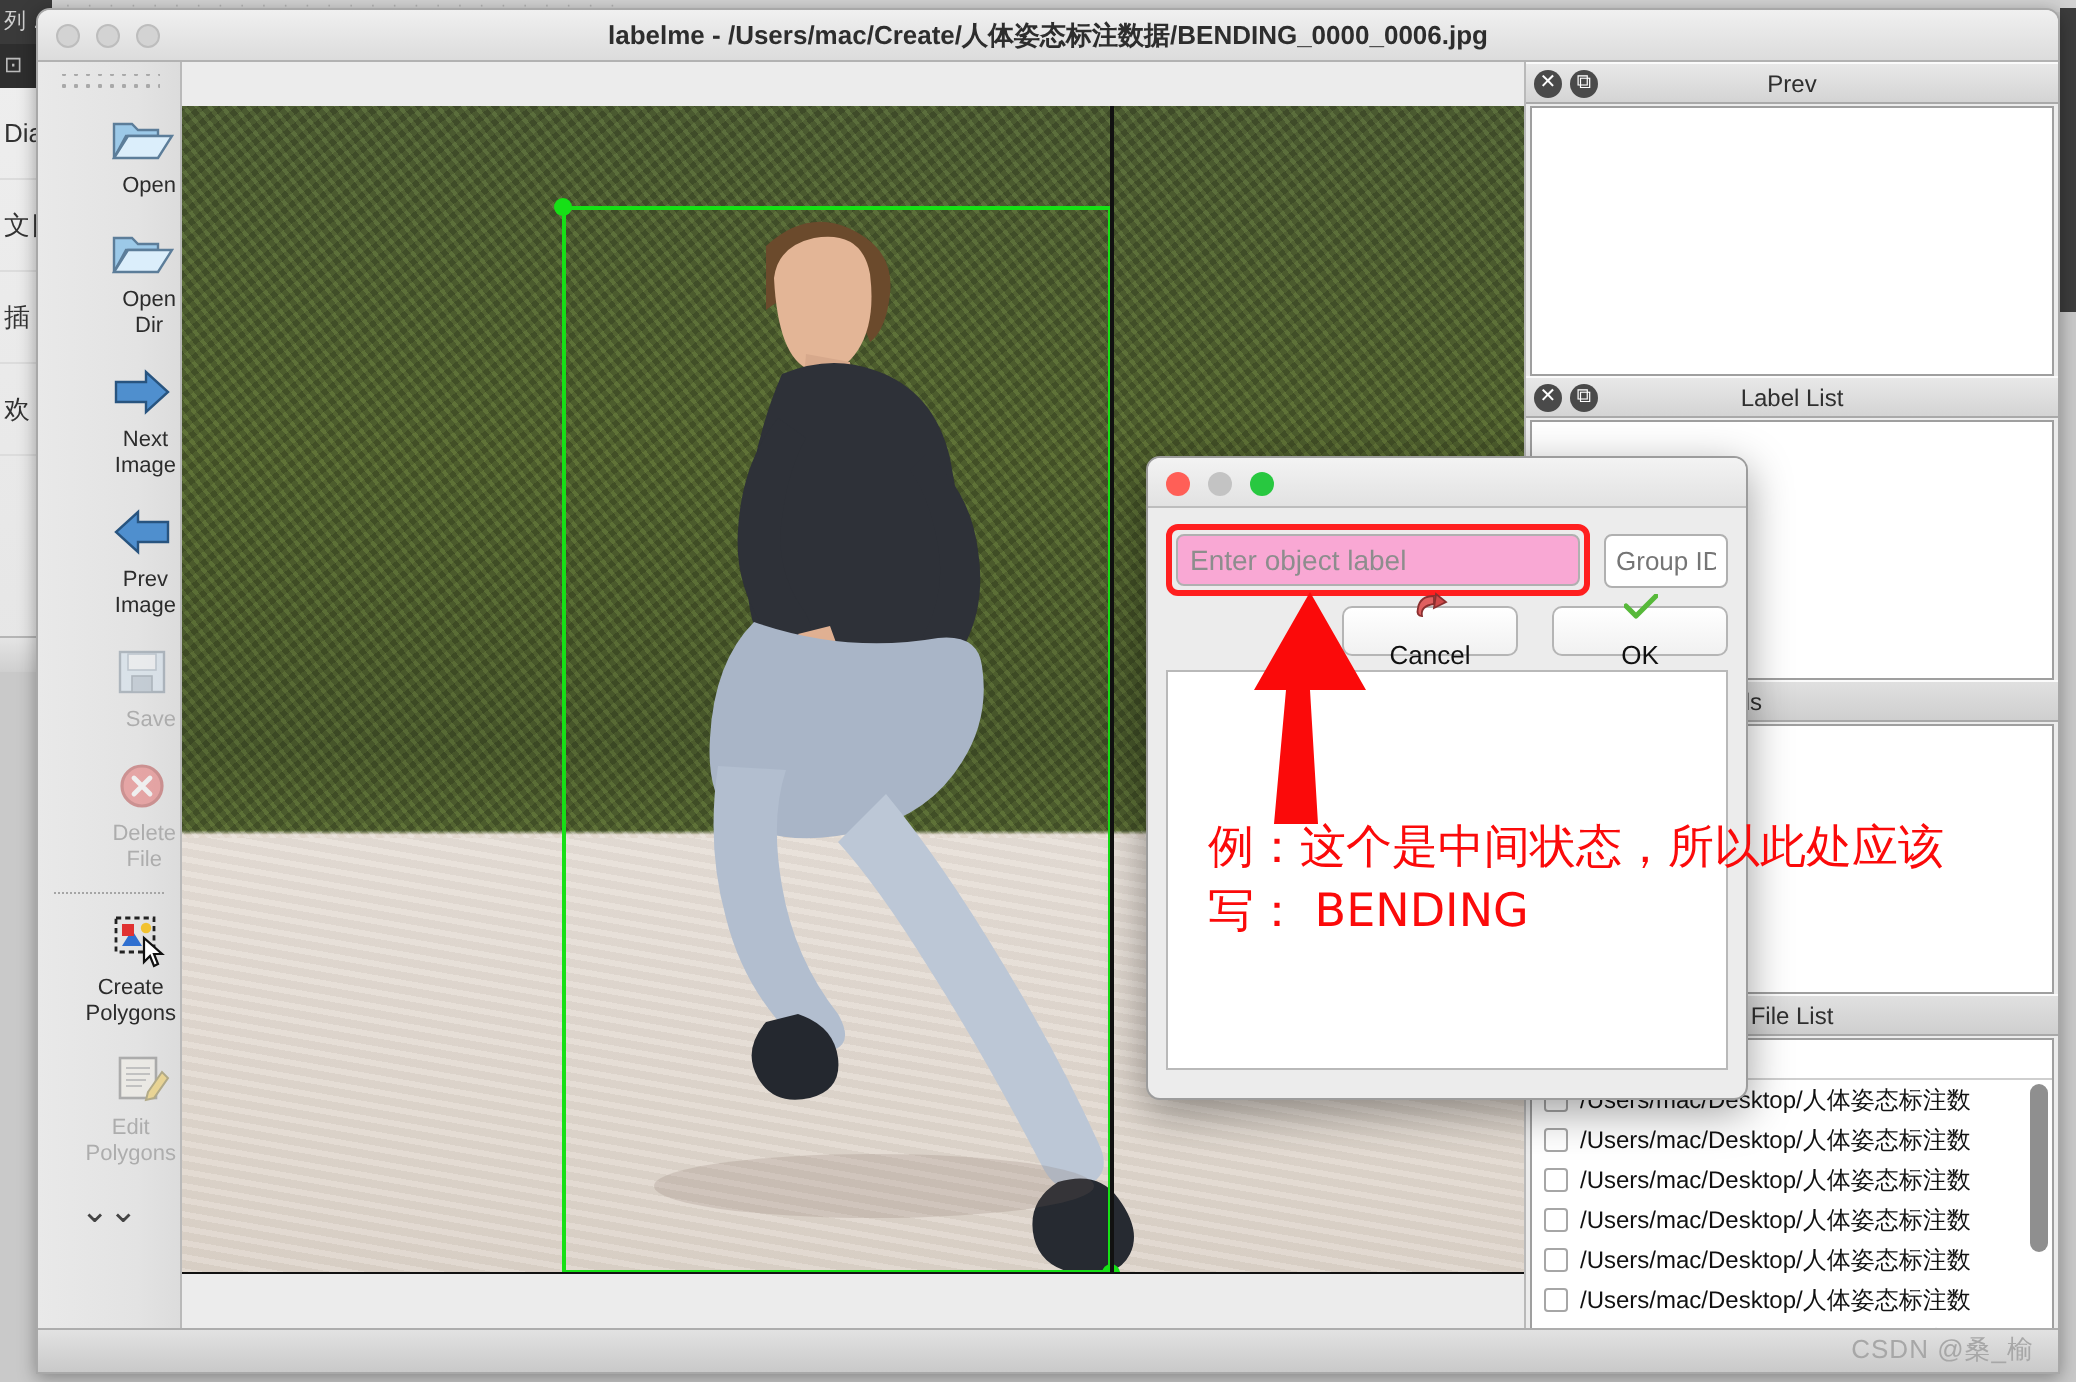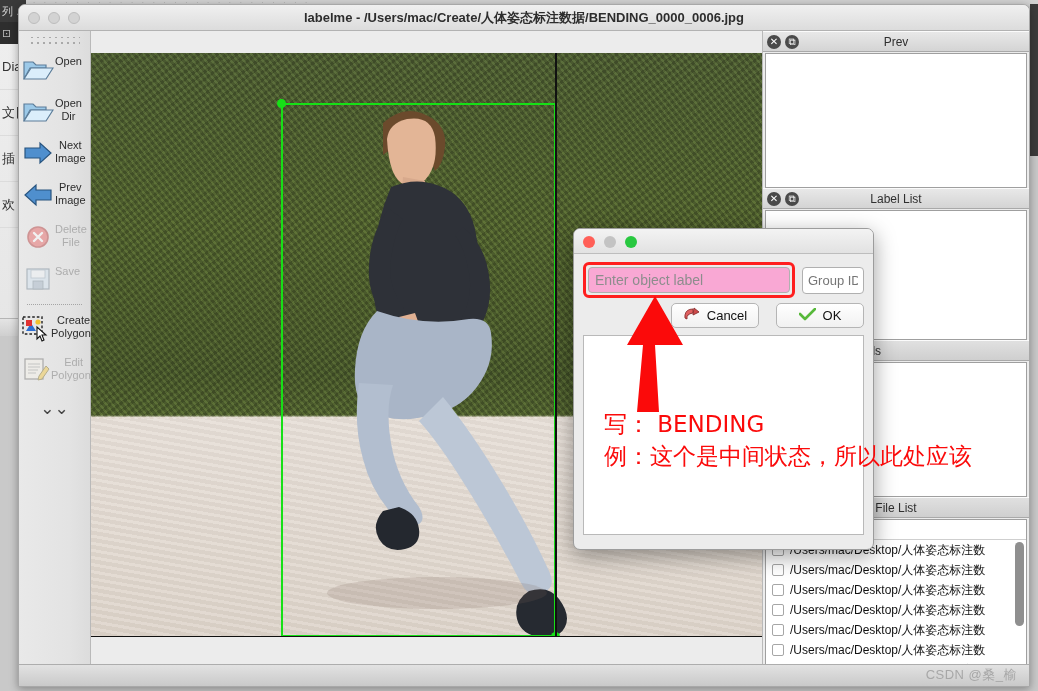--- a/index.html
+++ b/index.html
@@ -80,21 +80,21 @@
     background: linear-gradient(90deg,#e9e9e9,#e3e3e3 70%,#dcdcdc);
     border-right: 1px solid #b9b9b9;
     position: relative; padding-top: 4px;
   }
   .grip {
     height: 8px; margin: 2px 10px 4px 10px;
     background-image: radial-gradient(circle, #a9a9a9 1px, transparent 1.2px);
     background-size: 6px 6px; background-position: 0 3px;
   }
   .tool {
-    display: flex; align-items: flex-start;
+    display: flex; flex-direction: column; align-items: flex-end;
     padding: 4px 2px 6px 2px; cursor: default;
   }
   .tool .ticon { width: 34px; height: 32px; display:flex; align-items:center; justify-content:center;}
   .tool .tlabel {
     font-size: 11px; color: #2c2c2c; text-align: center;
     line-height: 13px; margin-top: 2px;
   }
   .tool.disabled .tlabel { color: #adadad; }
   .tool.disabled .ticon { opacity: .45; }
   .tsep { border-top: 1px dotted #a5a5a5; margin: 3px 8px; }
@@ -256,21 +256,21 @@
   .group-input {
     width: 62px; height: 27px; border: 1px solid #b0b0b0; border-radius: 4px;
     background: #ffffff; font-size: 13px; color: #7d7d7d; padding: 0 5px;
     font-family: "Liberation Sans", sans-serif;
   }
   .btn-row { display: flex; gap: 17px; margin-top: 5px; padding-left: 88px; }
   .dbtn {
     min-width: 88px; height: 25px; border: 1px solid #b5b5b5; border-radius: 5px;
     background: linear-gradient(#ffffff,#f1f1f1);
     display: flex; align-items: center; justify-content: center; gap: 7px;
-    font-size: 13px; color: #111; cursor: default;
+    font-size: 13px; color: #111; cursor: default; flex-direction: column;
   }
   .notes-box {
     margin-top: 7px; height: 200px; background: #fff;
     border: 1px solid #b9b9b9; position: relative;
   }
 
   
   .annot { position: absolute; left: 0; top: 0; width: 1038px; height: 691px;
            pointer-events: none; }
   .annot-text {
@@ -353,38 +353,38 @@
             <svg width="32" height="26" viewBox="0 0 32 26">
               <path d="M29 8 L14 8 L14 3 L3 13 L14 23 L14 18 L29 18 Z" fill="#4f8fce" stroke="#28547f" stroke-width="1.2"></path>
             </svg>
           </span>
           <span class="tlabel" style="white-space:pre-line">Prev
 Image</span>
         </div>
 
         <div class="tool disabled">
           <span class="ticon">
-            <svg width="26" height="26" viewBox="0 0 26 26">
-              <circle cx="13" cy="13" r="10" fill="#e85b5b" stroke="#b03030" stroke-width="1.6"></circle>
-              <path d="M9 9 L17 17 M17 9 L9 17" stroke="#fff" stroke-width="2.4" stroke-linecap="round"></path>
-            </svg>
-          </span>
-          <span class="tlabel" style="white-space:pre-line">Delete
-File</span>
-        </div>
-
-        <div class="tool disabled">
-          <span class="ticon">
             <svg width="28" height="26" viewBox="0 0 28 26">
               <rect x="3" y="3" width="22" height="20" fill="#cfe1f0" stroke="#6d7f90" stroke-width="1.2"></rect>
               <rect x="7" y="4" width="14" height="8" fill="#f2f6fa" stroke="#8fa3b5" stroke-width=".8"></rect>
               <rect x="9" y="15" width="10" height="8" fill="#9fb2c4" stroke="#6d7f90" stroke-width=".8"></rect>
             </svg>
           </span>
           <span class="tlabel">Save</span>
+        </div>
+
+        <div class="tool disabled">
+          <span class="ticon">
+            <svg width="26" height="26" viewBox="0 0 26 26">
+              <circle cx="13" cy="13" r="10" fill="#e85b5b" stroke="#b03030" stroke-width="1.6"></circle>
+              <path d="M9 9 L17 17 M17 9 L9 17" stroke="#fff" stroke-width="2.4" stroke-linecap="round"></path>
+            </svg>
+          </span>
+          <span class="tlabel" style="white-space:pre-line">Delete
+File</span>
         </div>
 
         <div class="tsep"></div>
 
         <div class="tool">
           <span class="ticon">
             <svg width="30" height="28" viewBox="0 0 30 28">
               <rect x="2" y="3" width="19" height="17" fill="none" stroke="#222" stroke-width="1.4" stroke-dasharray="2.6 2"></rect>
               <path d="M5 17 L10 9 L15 17 Z" fill="#2f6fd0"></path>
               <rect x="5" y="6" width="6" height="6" fill="#e03131"></rect>
@@ -566,18 +566,18 @@
     </div>
   </div>
 
   <div class="annot">
     <svg width="1038" height="691">
       <g>
         <path d="M655 296 L627 345 L643 345 L637 412 L659 412 L655 345 L683 345 Z" fill="#fb0a0a"></path>
       </g>
     </svg>
     <div class="annot-text">
+      <div>例：这个是中间状态，所以此处应该</div>
       <div>写： BENDING</div>
-      <div>例：这个是中间状态，所以此处应该</div>
     </div>
   </div>
 
 </div>
 
 </body></html>

